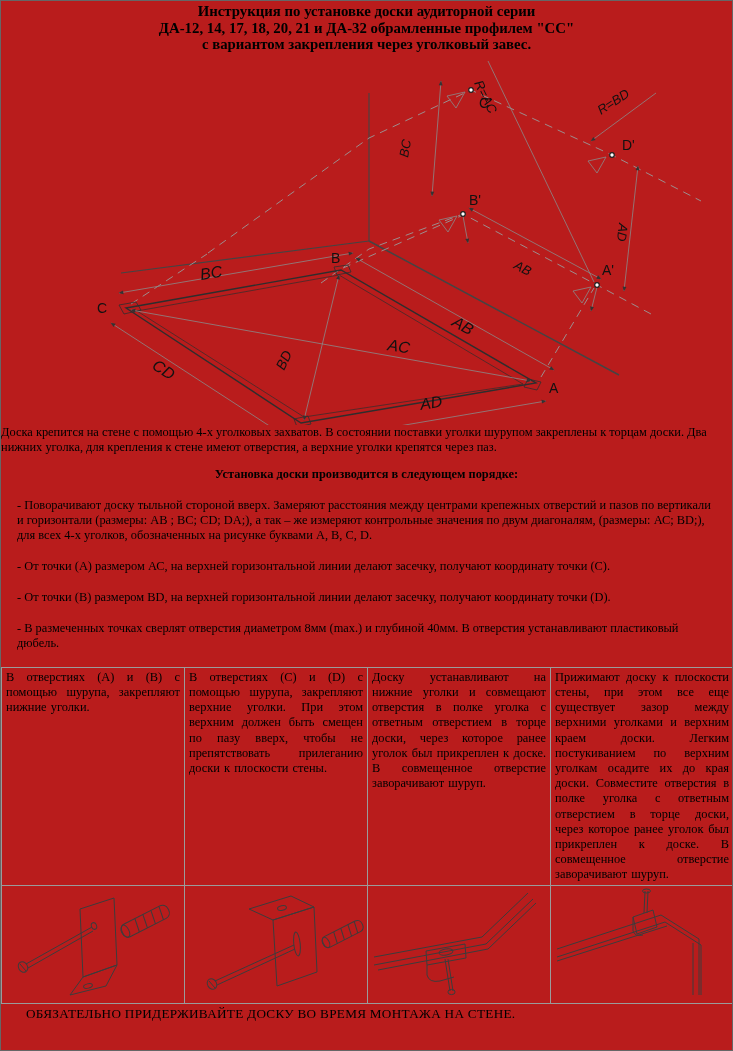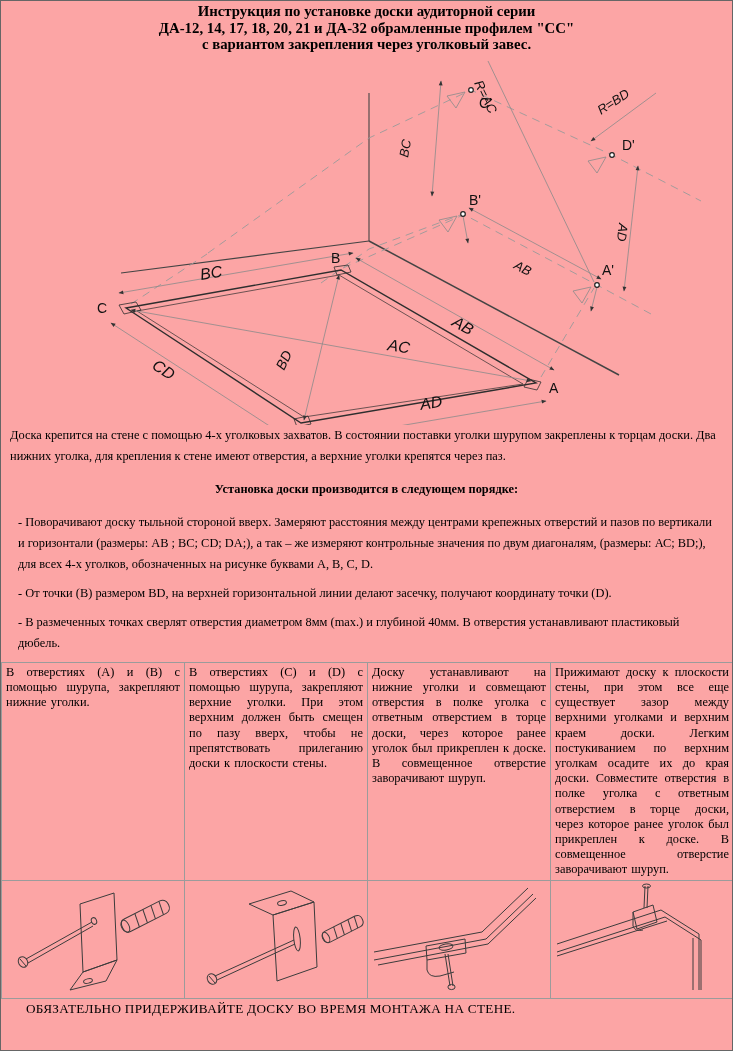--- a/index.html
+++ b/index.html
@@ -2,34 +2,34 @@
 <html lang="ru"><head>
 <meta charset="utf-8">
 <style>
   html,body{margin:0;padding:0;background:#fff;}
   #page{
     position:relative;
     width:733px;height:1051px;
     box-sizing:border-box;
     border:1px solid #666;
     overflow:hidden;
-    background:#fca5a5;
+    background:#b91c1c;
     color:#000;
     font-family:"Liberation Serif","DejaVu Serif",serif;
   }
   .title{
     text-align:center;font-weight:bold;
     font-size:14.8px;line-height:16.6px;
     padding-top:2px;
   }
   .diagram-wrap{width:733px;height:372px;}
-  .bodytext{padding:0 9px;font-size:12.4px;line-height:21px;}
+  .bodytext{padding:0 0;font-size:12.4px;line-height:15px;}
   .para{margin:0;}
   .subhead{margin:12px;text-align:center;font-weight:bold;}
-  .step{margin:8px;}
+  .step{margin:16px;}
   table.steps{
     width:733px;border-collapse:collapse;table-layout:fixed;
     margin-top:2px;
   }
   table.steps td{
     border:1px solid #9b9b9b;
     vertical-align:top;
     padding:2px 4px;
     font-size:12.4px;line-height:15.2px;
     text-align:justify;
@@ -141,20 +141,21 @@
     <text class="pt" font-size="14" x="330" y="210">B</text>
     <text class="pt" font-size="14" x="548" y="340">A</text>
     <text class="pt" font-size="14" x="292" y="395">D</text>
   </svg>
   </div>
 
   <div class="bodytext">
     <p class="para">Доска крепится на стене с помощью 4-х уголковых захватов. В состоянии поставки уголки шурупом закреплены к торцам доски. Два нижних уголка, для крепления к стене имеют отверстия, а верхние уголки крепятся через паз.</p>
     <p class="subhead">Установка доски производится в следующем порядке:</p>
     <div class="step">- Поворачивают доску тыльной стороной вверх. Замеряют расстояния между центрами крепежных отверстий и пазов по вертикали и горизонтали (размеры: АВ ; ВС; СD; DА;), а так – же измеряют контрольные значения по двум диагоналям, (размеры: АС; ВD;), для всех 4-х уголков, обозначенных на рисунке буквами А, В, С, D.</div>
+    <div class="step">- От точки (А) размером АС, на верхней горизонтальной линии делают засечку, получают координату точки (С).</div>
     <div class="step">- От точки (В) размером ВD, на верхней горизонтальной линии делают засечку, получают координату точки (D).</div>
     <div class="step">- В размеченных точках сверлят отверстия диаметром 8мм (mах.) и глубиной 40мм. В отверстия устанавливают пластиковый дюбель.</div>
   </div>
 
   <table class="steps">
     <tbody>
         <tr>
       <td>В отверстиях (А) и (В) с помощью шурупа, закрепляют нижние уголки.</td>
       <td>В отверстиях (С) и (D) с помощью шурупа, закрепляют верхние уголки. При этом верхним должен быть смещен по пазу вверх, чтобы не препятствовать прилеганию доски к плоскости стены.</td>
       <td>Доску устанавливают на нижние уголки и совмещают отверстия в полке уголка с ответным отверстием в торце доски, через которое ранее уголок был прикреплен к доске. В совмещенное отверстие заворачивают шуруп.</td>

